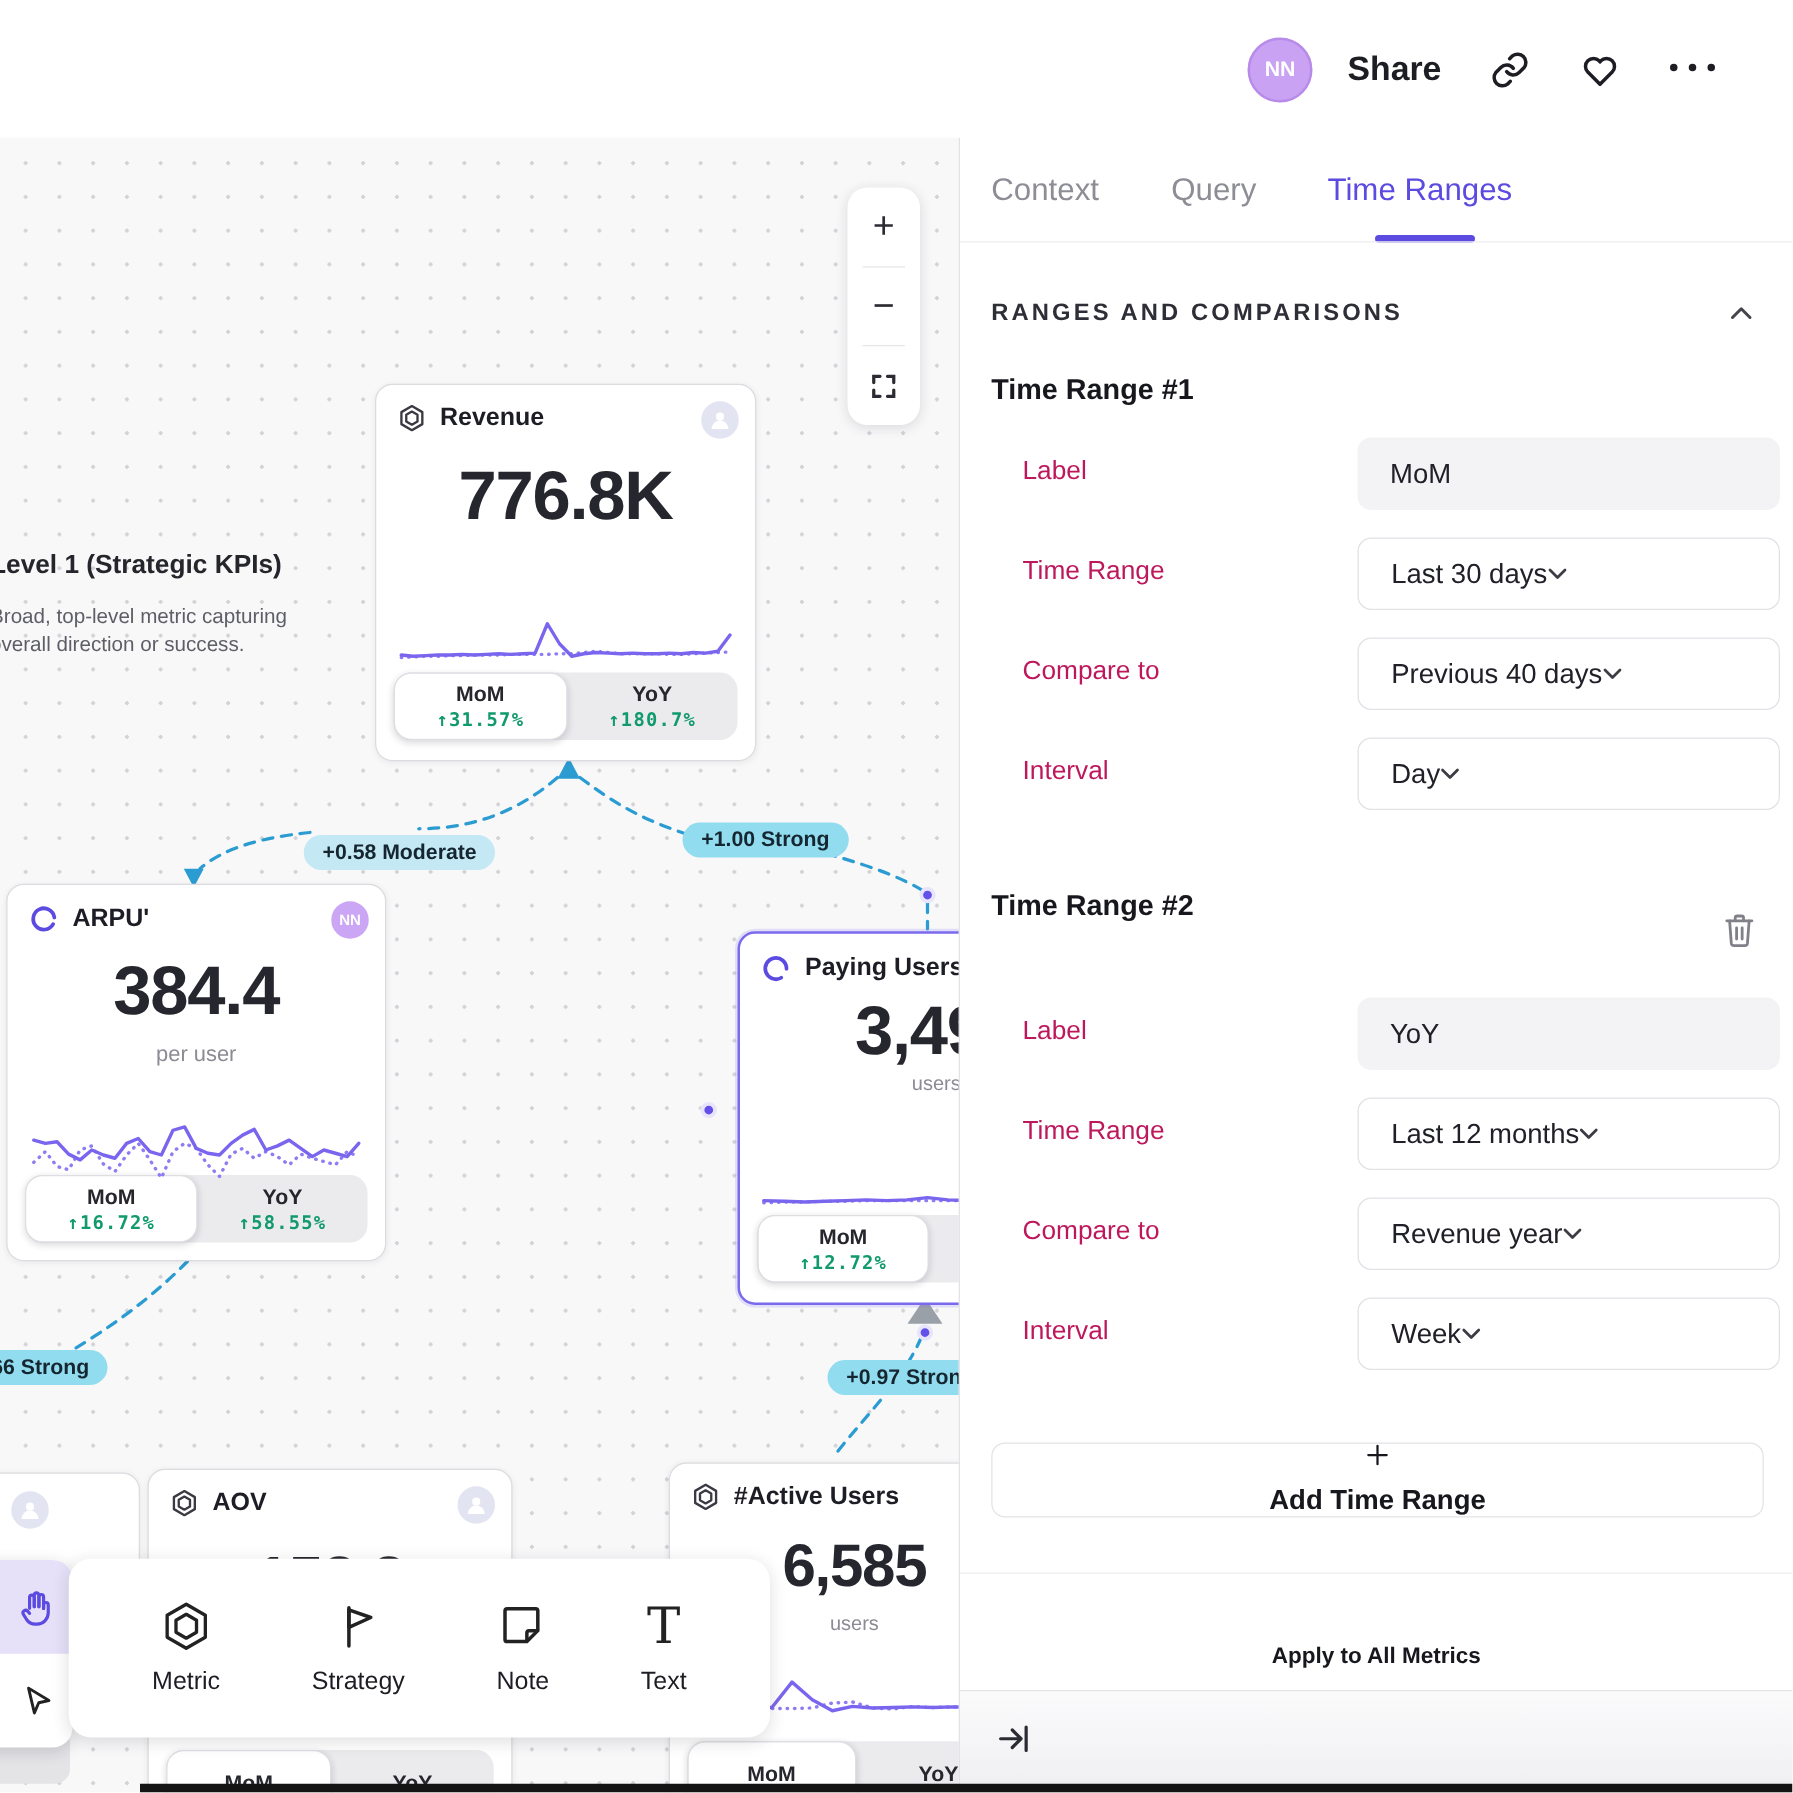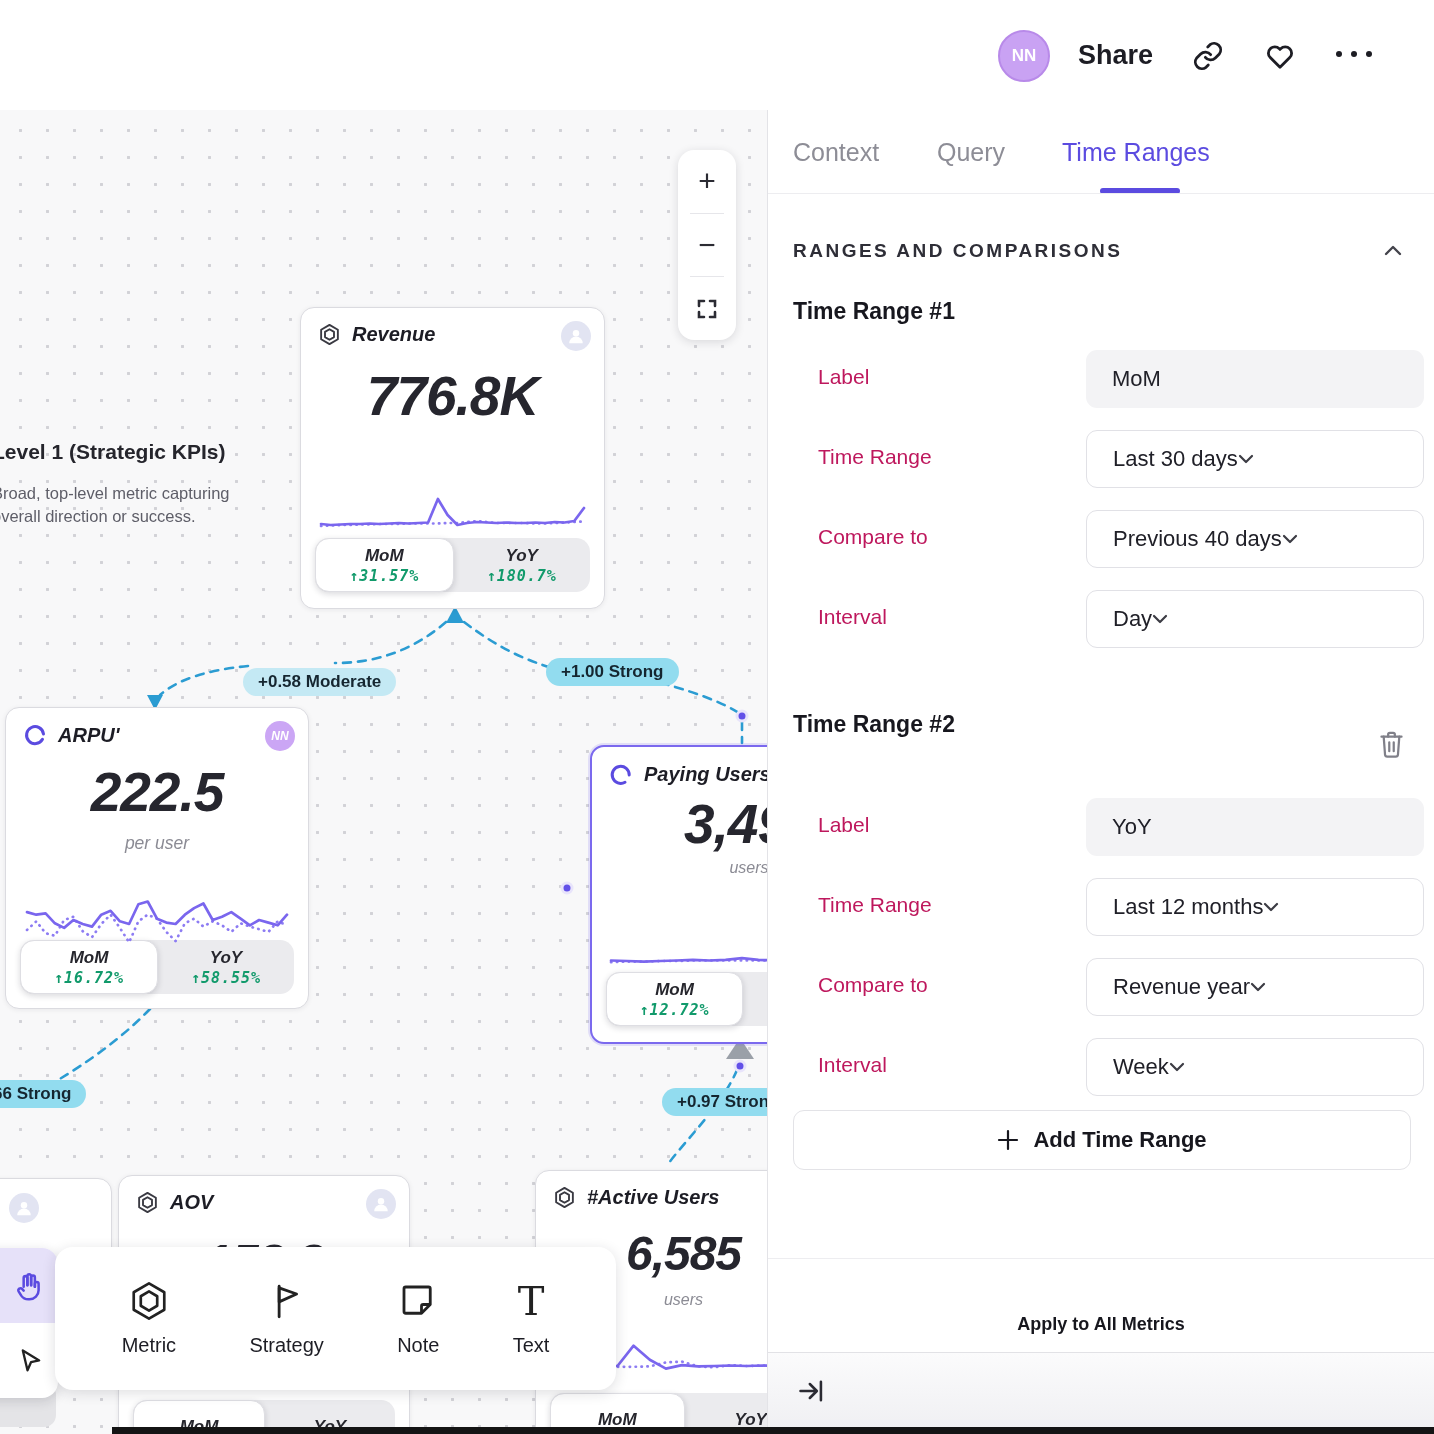--- a/index.html
+++ b/index.html
@@ -11,21 +11,21 @@
   .hav{width:48px;height:48px;border-radius:50%;background:#c9a2f3;border:2px solid #b88ae9;
        display:flex;align-items:center;justify-content:center;color:#fff;font-weight:700;font-size:17px;}
   .share{font-size:27px;font-weight:600;color:#1d1d24;}
   
   #canvas{left:0;top:110px;width:767px;height:1324px;overflow:hidden;z-index:1;
     background-color:#f8f8f9;
     background-image:radial-gradient(circle,#d2d2d7 1.4px,transparent 1.6px);
     background-size:27px 27px;background-position:7px 7px;}
   #wires{left:0;top:0;width:767px;height:1324px;z-index:1;}
   .card{position:absolute;background:#fff;border:1.5px solid #dbdbe0;border-radius:14px;
-        box-shadow:0 1px 5px rgba(25,25,40,.07);z-index:2;font-style:italic;}
+        box-shadow:0 1px 5px rgba(25,25,40,.07);z-index:2;}
   .ctitle{font-size:20px;font-weight:700;color:#1d1d25;white-space:nowrap;}
   .chead{position:absolute;top:15px;left:17px;display:flex;align-items:center;gap:11px;}
   .cavatar{position:absolute;top:13px;right:13px;width:30px;height:30px;border-radius:50%;
            background:#e2e4f2;display:flex;align-items:center;justify-content:center;}
   .nn{background:#cba6f5;color:#fff;font-weight:700;font-size:12px;}
   .cvalue{position:absolute;left:0;right:0;text-align:center;font-weight:700;color:#26262e;letter-spacing:-1px;}
   .cunit{position:absolute;left:0;right:0;text-align:center;color:#8b8b94;}
   .chips{position:absolute;background:#ebebee;border-radius:14px;display:flex;height:54px;}
   .chip{flex:1;display:flex;flex-direction:column;align-items:center;justify-content:center;gap:1px;}
   .chip.on{background:#fff;border:1px solid #dedee3;border-radius:14px;box-shadow:0 2px 6px rgba(20,20,35,.16);}
@@ -179,21 +179,21 @@
   <div class="card" style="left:5px;top:597px;width:302px;height:300px;">
     <div class="chead">
       <span>
         <svg width="24" height="24" viewBox="0 0 24 24" fill="none" stroke="#5b4be0" stroke-width="3" stroke-linecap="round">
           <path d="M19.5 16.3A8.5 8.5 0 1 1 20.5 11"></path>
         </svg>
       </span>
       <span class="ctitle">ARPU'</span>
     </div>
     <div class="cavatar nn">NN</div>
-    <div class="cvalue" style="top:52px;font-size:55px;">222.5</div>
+    <div class="cvalue" style="top:52px;font-size:55px;">384.4</div>
     <div class="cunit" style="top:125px;font-size:17.5px;">per user</div>
     <svg class="spark" style="left:17px;top:171px;" width="268" height="80">
         <polyline points="4.0,50.9 13.3,42.3 22.6,54.2 31.9,56.8 41.1,41.0 50.4,37.7 59.7,52.2 69.0,58.2 78.3,45.0 87.6,35.7 96.9,48.9 106.1,63.4 115.4,42.3 124.7,35.7 134.0,39.7 143.3,52.9 152.6,62.1 161.9,44.3 171.1,39.7 180.4,47.6 189.7,42.3 199.0,46.3 208.3,52.9 217.6,44.3 226.9,47.6 236.1,50.2 245.4,52.9 254.7,42.3 264.0,46.3" fill="none" stroke="#8d7cf3" stroke-width="2.7" stroke-linecap="round" stroke-linejoin="round" stroke-dasharray="0.4 5.5"></polyline>
         <polyline points="4.0,33.1 13.3,35.7 22.6,34.4 31.9,44.3 41.1,48.9 50.4,41.0 59.7,45.0 69.0,47.6 78.3,35.7 87.6,31.8 96.9,42.3 106.1,45.0 115.4,25.2 124.7,22.5 134.0,39.7 143.3,43.6 152.6,45.0 161.9,35.7 171.1,29.1 180.4,24.5 189.7,41.0 199.0,37.7 208.3,33.1 217.6,39.7 226.9,46.3 236.1,41.0 245.4,43.6 254.7,46.3 264.0,35.7" fill="none" stroke="#7a66ee" stroke-width="2.7" stroke-linecap="round" stroke-linejoin="round"></polyline>
       </svg>
     <div class="chips" style="left:14px;right:14px;bottom:14px;">
       <div class="chip on">
         <span class="clbl">MoM</span>
         <span class="cdlt">↑16.72%</span>
       </div>
@@ -415,21 +415,21 @@
   </div>
 
   <div class="flabel" style="top:943px;">Interval</div>
   <div class="fctl fselect" style="top:928px;">
     <span>Week</span>
     <svg width="16" height="10" viewBox="0 0 16 10" fill="none" stroke="#3c3c44" stroke-width="2.2" stroke-linecap="round" stroke-linejoin="round">
         <path d="M2 2l6 6 6-6"></path>
       </svg>
   </div>
 
-  <div class="btn-add" style="top:1000px;">
+  <div class="btn-add" style="top:1044px;flex-direction:column;">
     <svg width="22" height="22" viewBox="0 0 22 22" fill="none" stroke="#17171e" stroke-width="2.2" stroke-linecap="round">
         <path d="M11 2v18M2 11h18"></path>
       </svg>
     <span>Add Time Range</span>
   </div>
 
   <div class="hdiv" style="top:1148px;"></div>
   <div class="applybtn" style="top:1204px;">Apply to All Metrics</div>
 
   <div id="panelfoot">

